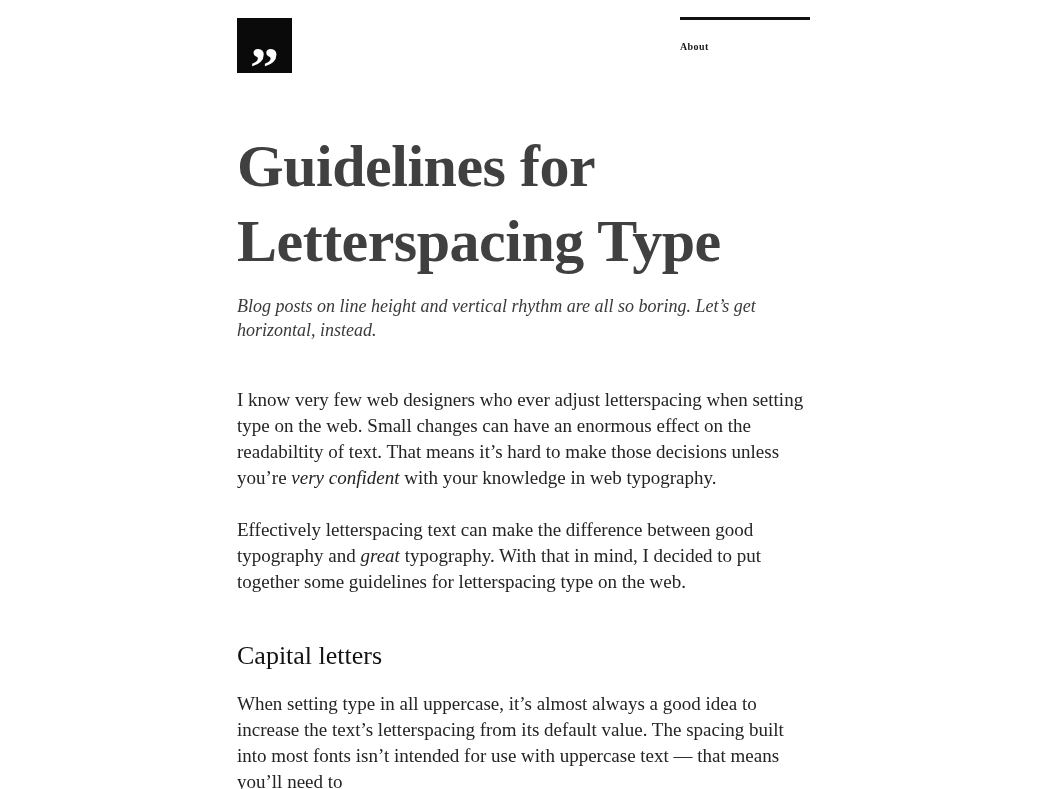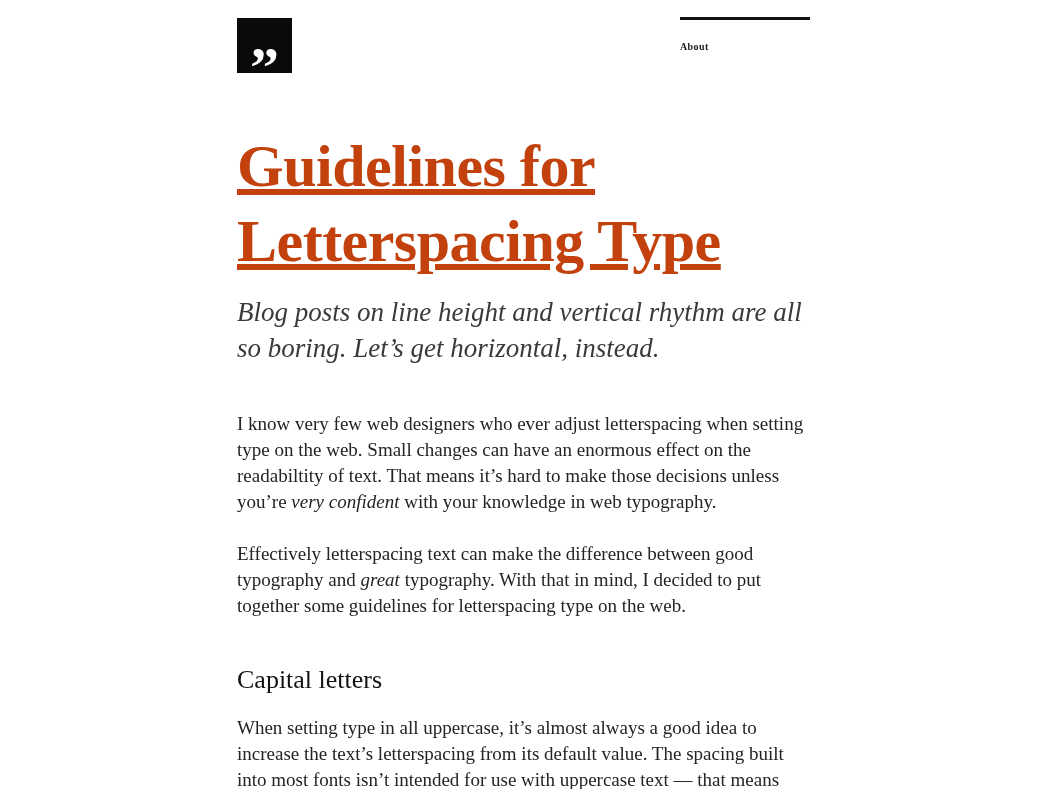--- a/index.html
+++ b/index.html
@@ -56,26 +56,25 @@
     text-decoration: none;
     cursor: pointer;
   }
   
   h1 {
     margin: 56px 0 0 0;
     font-size: 60px;
     line-height: 1.25;
     font-weight: 700;
     letter-spacing: -0.5px;
-    color: #c2410c;
-    text-decoration: underline;
+    color: #404040;
   }
   .subtitle {
     margin: 16px 0 0 0;
-    font-size: 27px;
+    font-size: 18px;
     line-height: 1.33;
     font-style: italic;
     color: #3a3a3a;
   }
   .body-copy {
     margin-top: 44px;
     font-size: 19px;
     line-height: 26px;
     color: #242424;
   }

